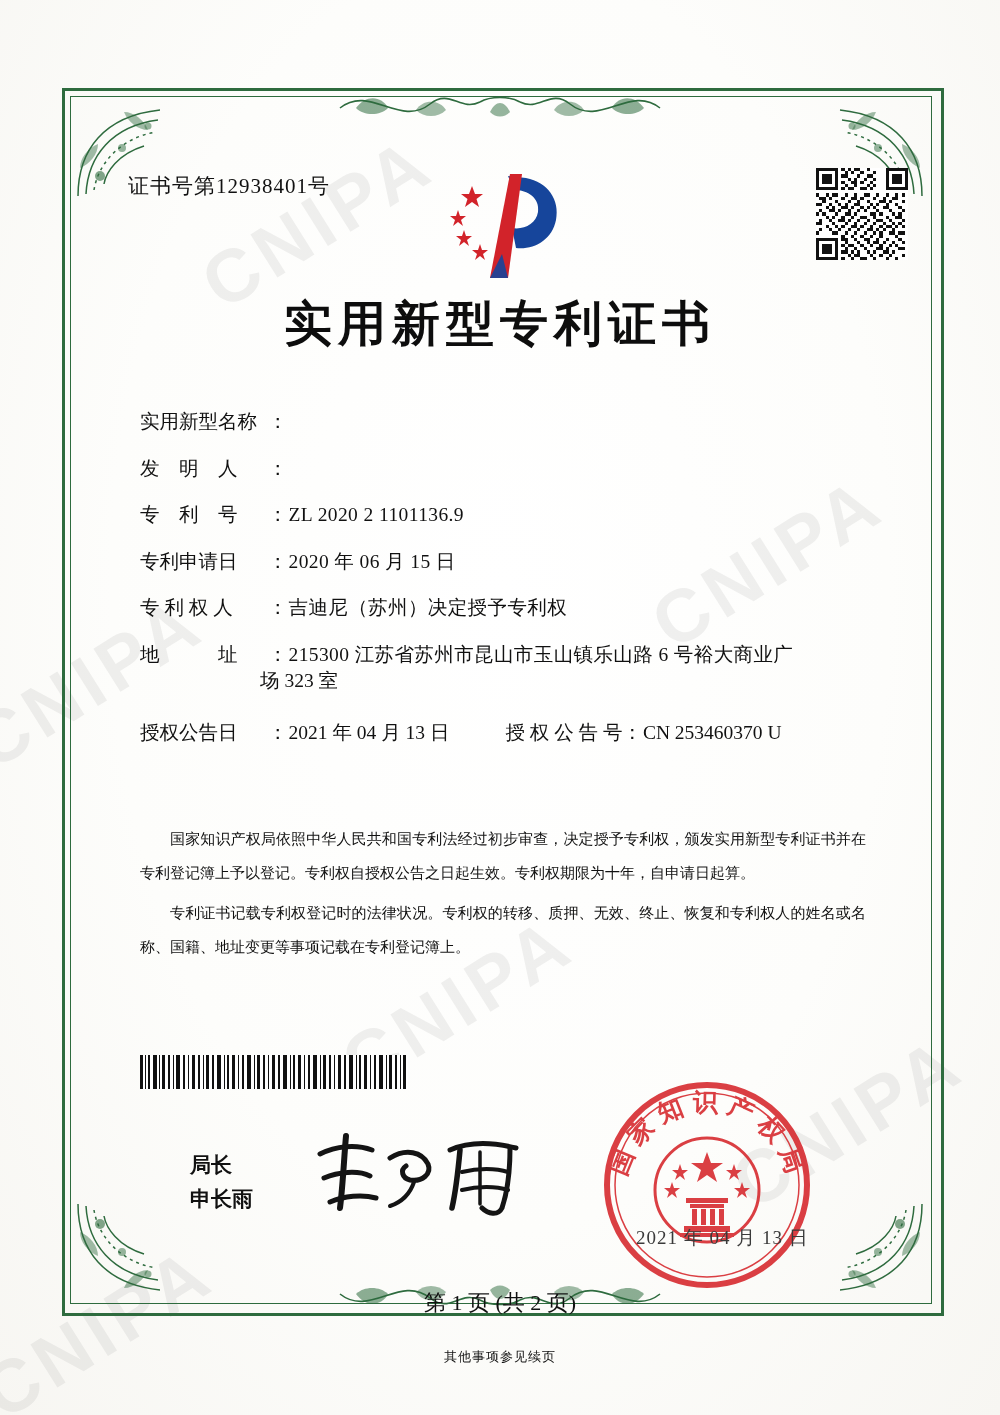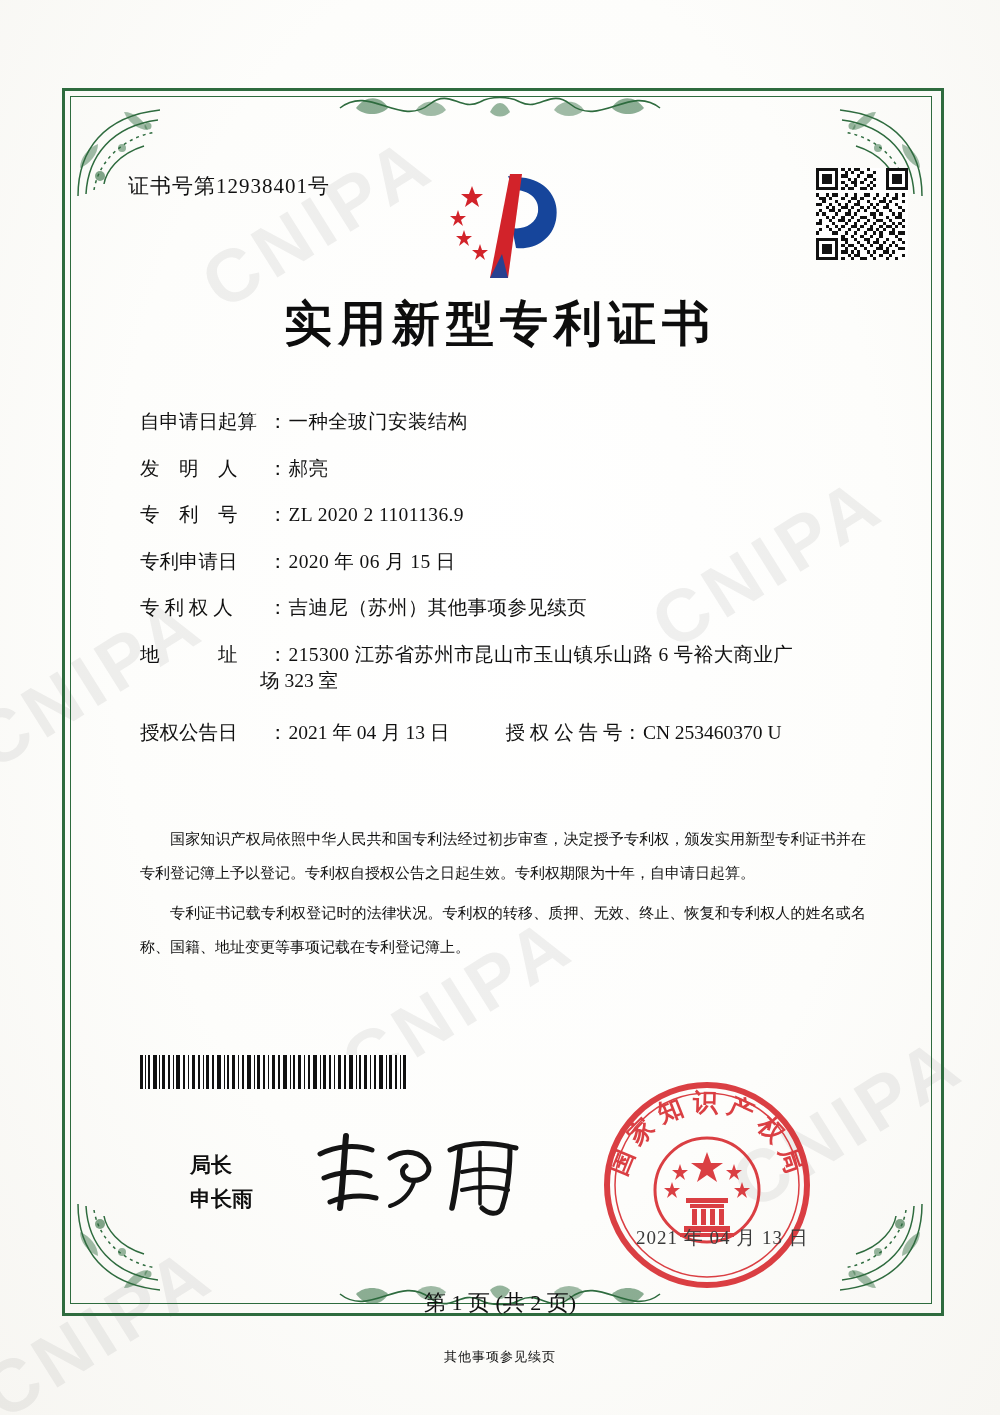--- a/index.html
+++ b/index.html
@@ -555,47 +555,45 @@
       <rect x="22" y="28" width="1" height="1"></rect>
         <rect x="25" y="28" width="1" height="1"></rect>
     </g>
   </svg>
 
   <div class="title">实用新型专利证书</div>
 
   <div class="fields">
 
     <div class="row">
-      <span class="lab">自申请日起算</span>
+      <span class="lab">实用新型名称</span>
       <span class="colon">：</span>
-      <span class="val">一种全玻门安装结构</span>
     </div>
 
     <div class="row">
       <span class="lab">发　明　人</span>
       <span class="colon">：</span>
-      <span class="val">郝亮</span>
     </div>
 
     <div class="row">
       <span class="lab">专　利　号</span>
       <span class="colon">：</span>
       <span class="val">ZL 2020 2 1101136.9</span>
     </div>
 
     <div class="row">
       <span class="lab">专利申请日</span>
       <span class="colon">：</span>
       <span class="val">2020 年 06 月 15 日</span>
     </div>
 
     <div class="row">
       <span class="lab">专 利 权 人</span>
       <span class="colon">：</span>
-      <span class="val">吉迪尼（苏州）其他事项参见续页</span>
+      <span class="val">吉迪尼（苏州）决定授予专利权</span>
     </div>
 
     <div class="row" style="margin-bottom:6px;">
       <span class="lab">地　　　址</span>
       <span class="colon">：</span>
       <span class="val">215300 江苏省苏州市昆山市玉山镇乐山路 6 号裕大商业广</span>
     </div>
     <div class="addr-2">场 323 室</div>
 
     <div class="row two" style="margin-top:32px;">

